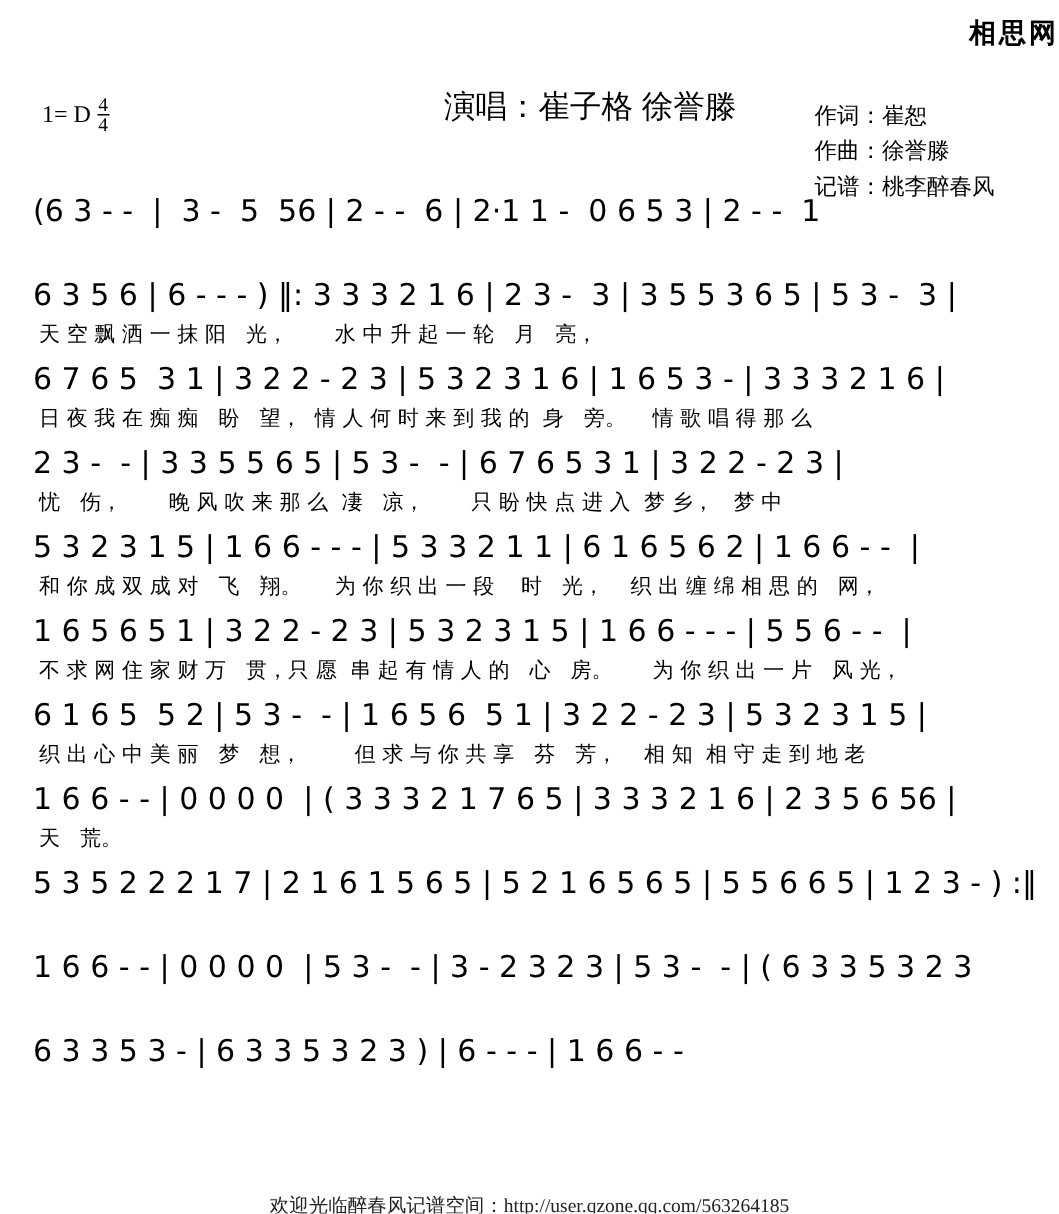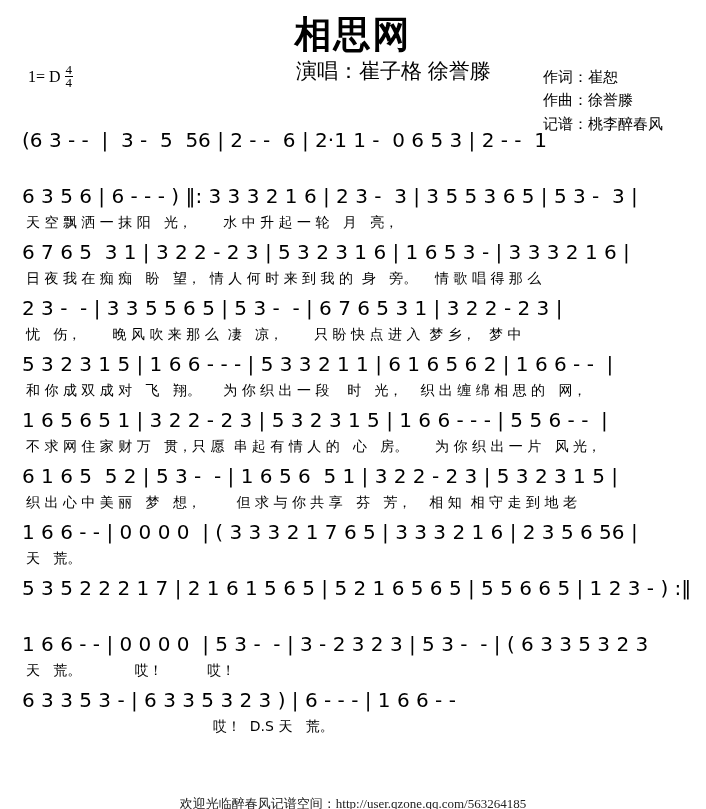--- a/index.html
+++ b/index.html
@@ -14,24 +14,24 @@
     font-family: "Liberation Serif", serif;
     color: #000000;
     overflow: hidden;
   }
   .page {
     position: relative;
     width: 706px;
     height: 809px;
   }
   .title {
-    text-align: center;
+    text-align: right;
     font-family: "DejaVu Sans", sans-serif;
     font-weight: bold;
-    font-size: 37px;
+    font-size: 18px;
     letter-spacing: 2px;
     margin-top: 10px;
   }
   .keysig {
     position: absolute;
     left: 28px;
     top: 55px;
     font-size: 16px;
     font-family: "Liberation Serif", serif;
   }
@@ -171,25 +171,23 @@
       <div class="lyrics">天   荒。</div>
     </div>
 
     <div class="sysrow">
       <div class="notes">5 3 5 2 2 2 1 7 | 2 1 6 1 5 6 5 | 5 2 1 6 5 6 5 | 5 5 6 6 5 | 1 2 3 - ) :‖</div>
       <div class="lyrics"></div>
     </div>
 
     <div class="sysrow">
       <div class="notes">1 6 6 - - | 0 0 0 0  | 5 3 -  - | 3 - 2 3 2 3 | 5 3 -  - | ( 6 3 3 5 3 2 3</div>
-      <div class="lyrics">天   荒。            哎！          哎！</div>
     </div>
 
     <div class="sysrow">
       <div class="notes">6 3 3 5 3 - | 6 3 3 5 3 2 3 ) | 6 - - - | 1 6 6 - -</div>
-      <div class="lyrics">                                          哎！  D.S 天   荒。</div>
     </div>
 
   </div>
 
   <div class="footer">欢迎光临醉春风记谱空间：http://user.qzone.qq.com/563264185</div>
 
 </div>
 
 </body></html>

